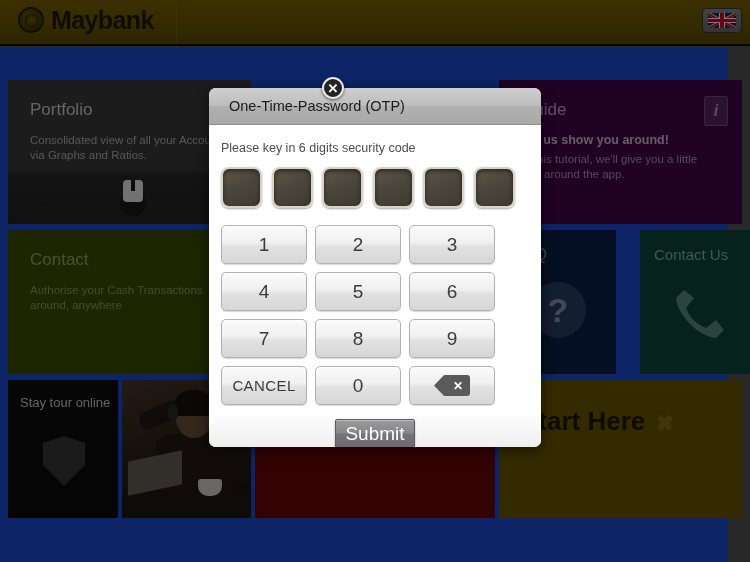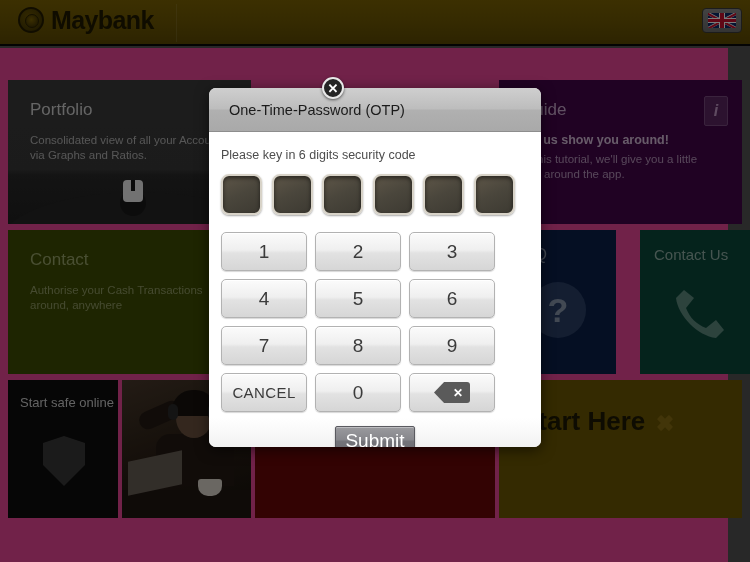--- a/index.html
+++ b/index.html
@@ -50,21 +50,21 @@
     position: absolute; left: 50%; top: 50%; width: 34px; height: 1.6px; background: #c8102e;
   }
   .flag .r1 { transform: translate(-50%,-50%) rotate(28deg); }
   .flag .r2 { transform: translate(-50%,-50%) rotate(-28deg); }
   .flag .hbar { position: absolute; left: 0; top: 5.4px; width: 100%; height: 4.4px; background: #fff; }
   .flag .vbar { position: absolute; left: 11.2px; top: 0; width: 5.4px; height: 100%; background: #fff; }
   .flag .hbar2 { position: absolute; left: 0; top: 6.4px; width: 100%; height: 2.4px; background: #c8102e; }
   .flag .vbar2 { position: absolute; left: 12.2px; top: 0; width: 3.4px; height: 100%; background: #c8102e; }
 
   
-  .grid { position: absolute; left: 0; top: 48px; width: 728px; height: 514px; background: #ec4899; }
+  .grid { position: absolute; left: 0; top: 48px; width: 728px; height: 514px; background: #1d4ed8; }
   .tile { position: absolute; overflow: hidden; }
   .tile-title { font-size: 17px; color: #d3d3d3; font-weight: normal; }
   .tile-sub { font-size: 11.5px; color: #b5b5b5; line-height: 15px; margin-top: 13px; }
   .tile-pad { padding: 20px 22px; }
 
   #t-portfolio { left: 8px; top: 32px; width: 243px; height: 144px; background: linear-gradient(180deg,#3c3c3c 0%,#3a3a3a 62%,#2a2a2a 66%,#222 100%); }
   #t-portfolio .hill { position:absolute; left:-10px; bottom:-22px; width:280px; height:54px; background:#262626; border-radius: 50% 50% 0 0 / 100% 100% 0 0; }
   .mouse-icon { position: absolute; left: 112px; bottom: 8px; width: 26px; height: 36px; }
   .mouse-body { position: absolute; left: 0; bottom: 0; width: 26px; height: 26px; border-radius: 13px 13px 13px 13px; background: #1a1a1a; }
   .mouse-top { position: absolute; left: 3px; top: 0; width: 20px; height: 22px; background: #efefef; border-radius: 4px; }
@@ -128,21 +128,21 @@
   .dim { position: absolute; left: 0; top: 0; width: 750px; height: 562px; background: rgba(0,0,0,0.52); }
 
   
   .modal {
     position: absolute; left: 209px; top: 88px; width: 332px; height: 359px;
     background: #fff; border-radius: 7px;
     box-shadow: 0 3px 14px rgba(0,0,0,0.55);
     overflow: hidden;
   }
   .modal-head {
-    height: 44px; background: linear-gradient(180deg,#cfcfcf 0%, #bdbdbd 48%, #b0b0b0 52%, #a9a9a9 100%);
+    height: 37px; background: linear-gradient(180deg,#cfcfcf 0%, #bdbdbd 48%, #b0b0b0 52%, #a9a9a9 100%);
     border-bottom: 1px solid #8d8d8d; display: flex; align-items: center;
   }
   .modal-title { font-size: 14.5px; color: #1b1b1b; font-weight: normal; margin-left: 20px; }
   .modal-close {
     position: absolute; left: 322px; top: 77px; width: 22px; height: 22px; border-radius: 50%;
     background: #242424; border: 2px solid #e8e8e8; color: #fff;
     display: flex; align-items: center; justify-content: center;
     font-size: 13px; font-weight: bold; line-height: 1;
     box-shadow: 0 1px 3px rgba(0,0,0,.6); z-index: 40;
   }
@@ -221,21 +221,21 @@
         <div class="mouse-slot"></div>
       </div>
     </div>
 
     <div class="tile tile-pad" id="t-tasklist">
       <div class="tile-title">Contact</div>
       <div class="tile-sub">Authorise your Cash Transactions around, anywhere</div>
     </div>
 
     <div class="tile" id="t-staysafe">
-      <div class="tile-title" style="padding:14px 0 0 12px;">Start safe online</div>
+      <div class="tile-title" style="padding:14px 0 0 12px;">Stay tour online</div>
       <div class="shield"></div>
     </div>
 
     <div class="tile" id="t-photo">
       <div class="ph-desk"></div>
       <div class="ph-arm1"></div>
         <div class="ph-arm2"></div>
       <div class="ph-body"></div>
       <div class="ph-head"></div>
         <div class="ph-hair"></div>

